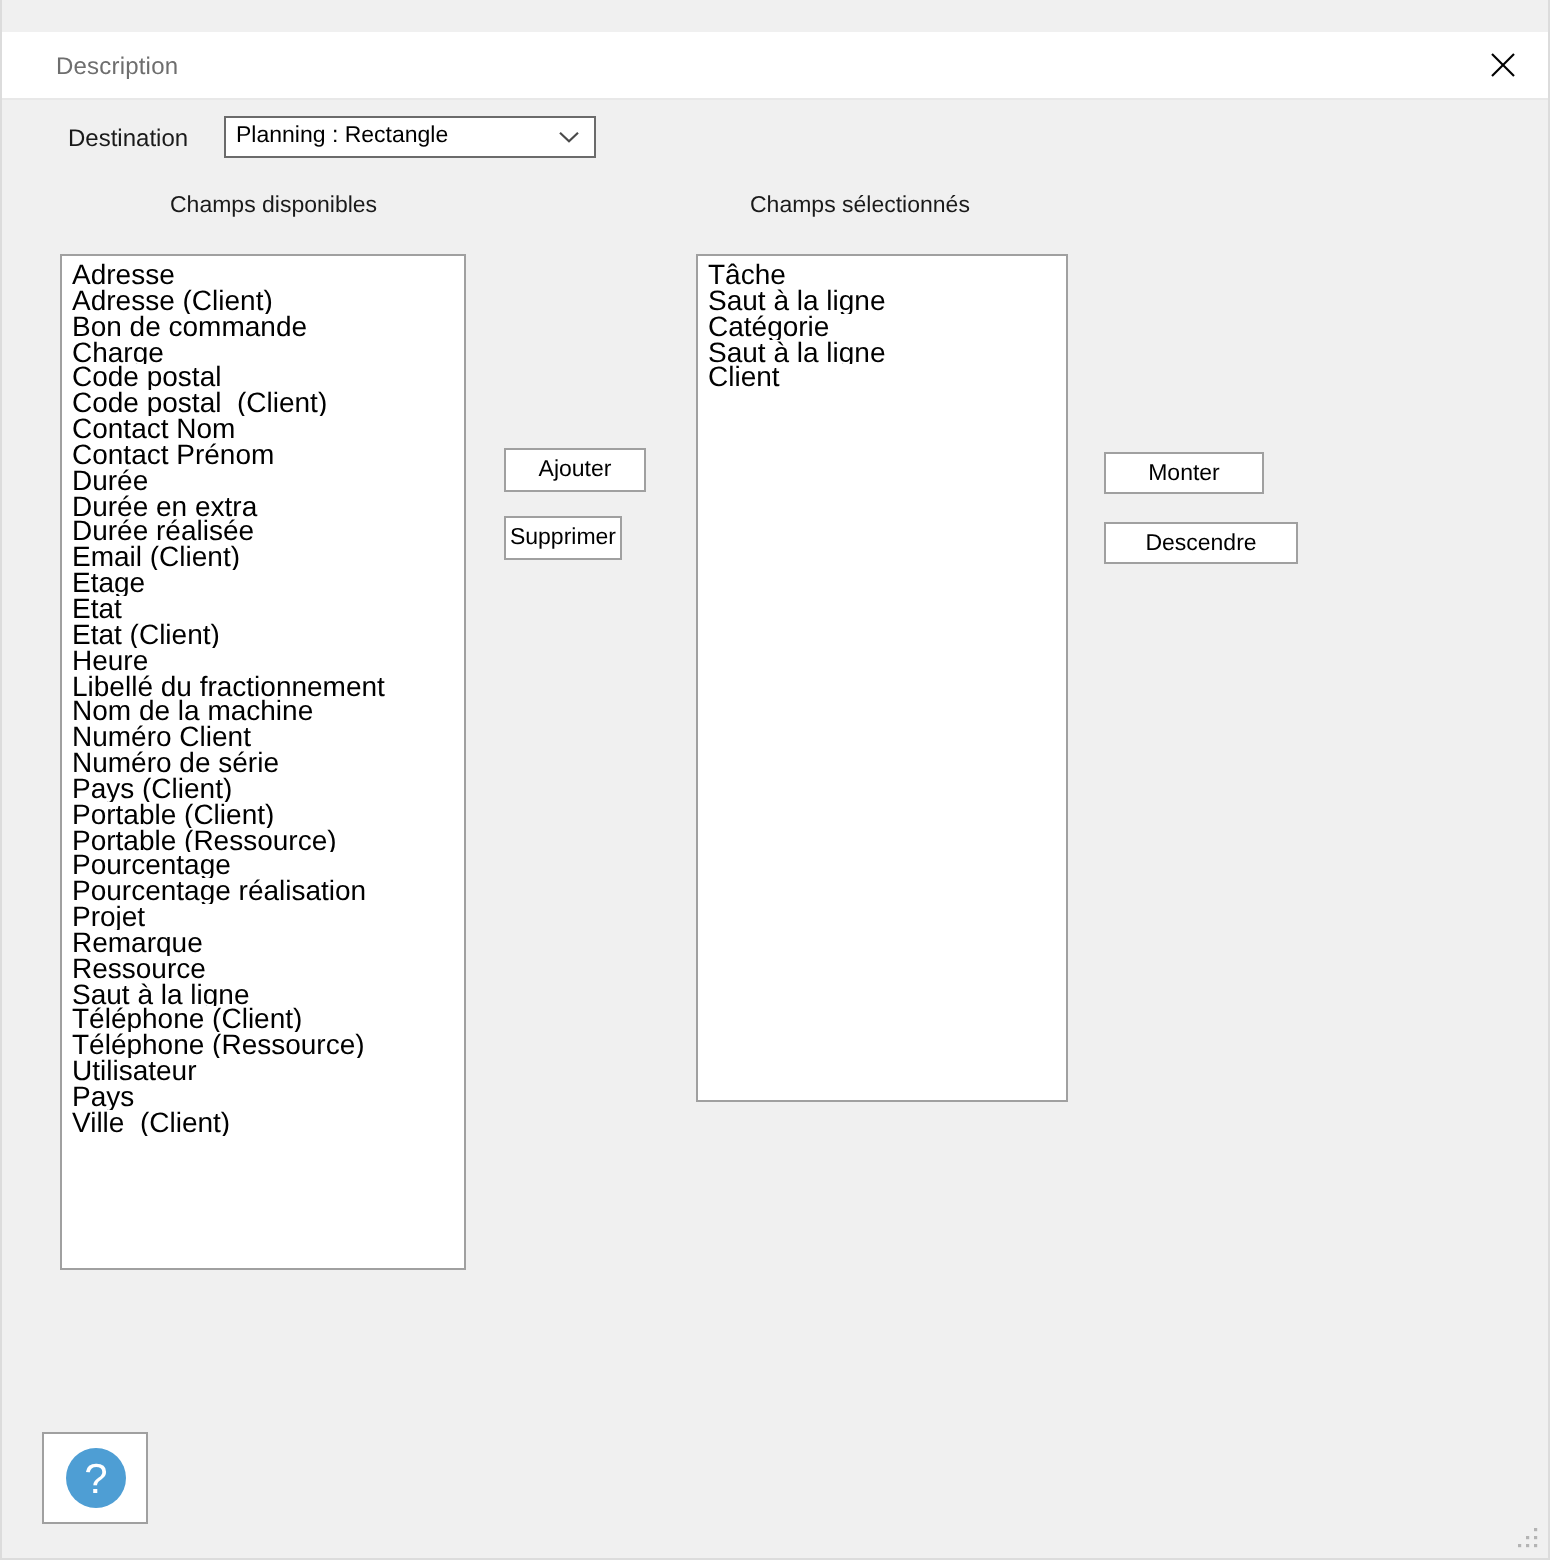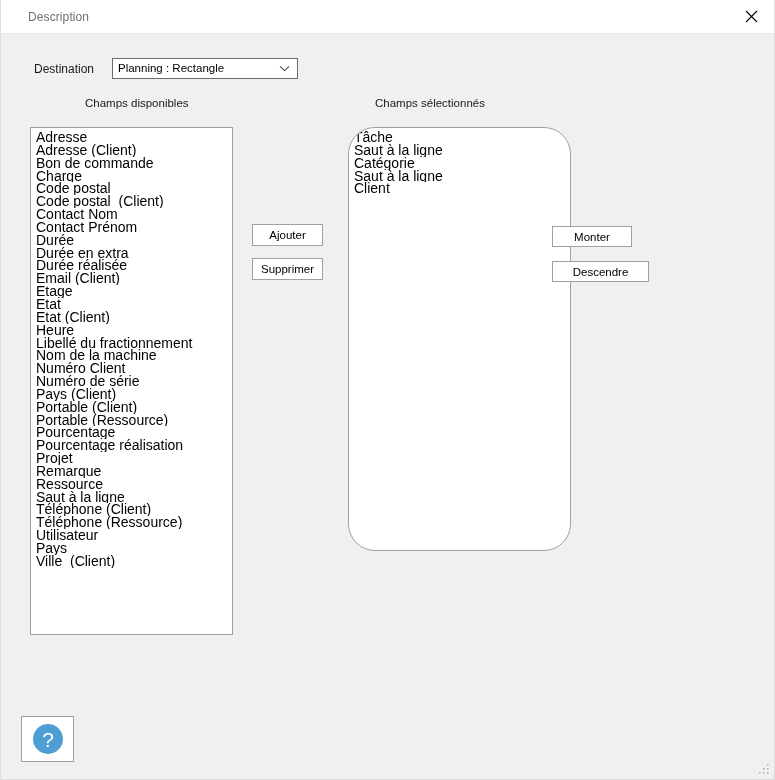--- a/index.html
+++ b/index.html
@@ -23,21 +23,21 @@
     background: #f0f0f0;
     box-sizing: border-box;
     border-left: 1px solid #dcdcdc;
     border-right: 1px solid #dcdcdc;
     border-bottom: 1px solid #dcdcdc;
   }
 
   
   .titlebar {
     position: absolute;
-    left: 0; top: 0;
+    left: 0; top: 16px;
     width: 100%;
     height: 34px;
     background: #ffffff;
     border-bottom: 1px solid #e8e8e8;
     box-sizing: border-box;
   }
   .title-text {
     position: absolute;
     left: 27px;
     top: 10px;
@@ -121,23 +121,22 @@
   }
   .listbox.available {
     left: 29px;
     top: 127px;
     width: 203px;
     height: 508px;
   }
   .listbox.selected {
     left: 347px;
     top: 127px;
-    width: 223px;
+    width: 186px;
     height: 424px;
-    border-radius: 27px;
   }
   .list-item {
     height: 12.85px;
     line-height: 12.85px;
     padding-left: 5px;
     font-size: 14px;
     color: #000000;
     white-space: pre;
     overflow: hidden;
   }
@@ -153,21 +152,21 @@
     color: #000;
     text-align: center;
     cursor: default;
     padding: 0;
     display: flex;
     align-items: center;
     justify-content: center;
     margin-top: 40px;
   }
   .btn-ajouter   { left: 251px; top: 184px; width: 71px; height: 22px; }
-  .btn-supprimer { left: 251px; top: 218px; width: 71px; height: 22px; }
+  .btn-supprimer { left: 251px; top: 218px; width: 59px; height: 22px; }
   .btn-monter    { left: 551px; top: 186px; width: 80px; height: 21px; }
   .btn-descendre { left: 551px; top: 221px; width: 97px; height: 21px; }
 
   
   .help-button {
     position: absolute;
     left: 20px;
     top: 716px;
     width: 53px;
     height: 46px;

